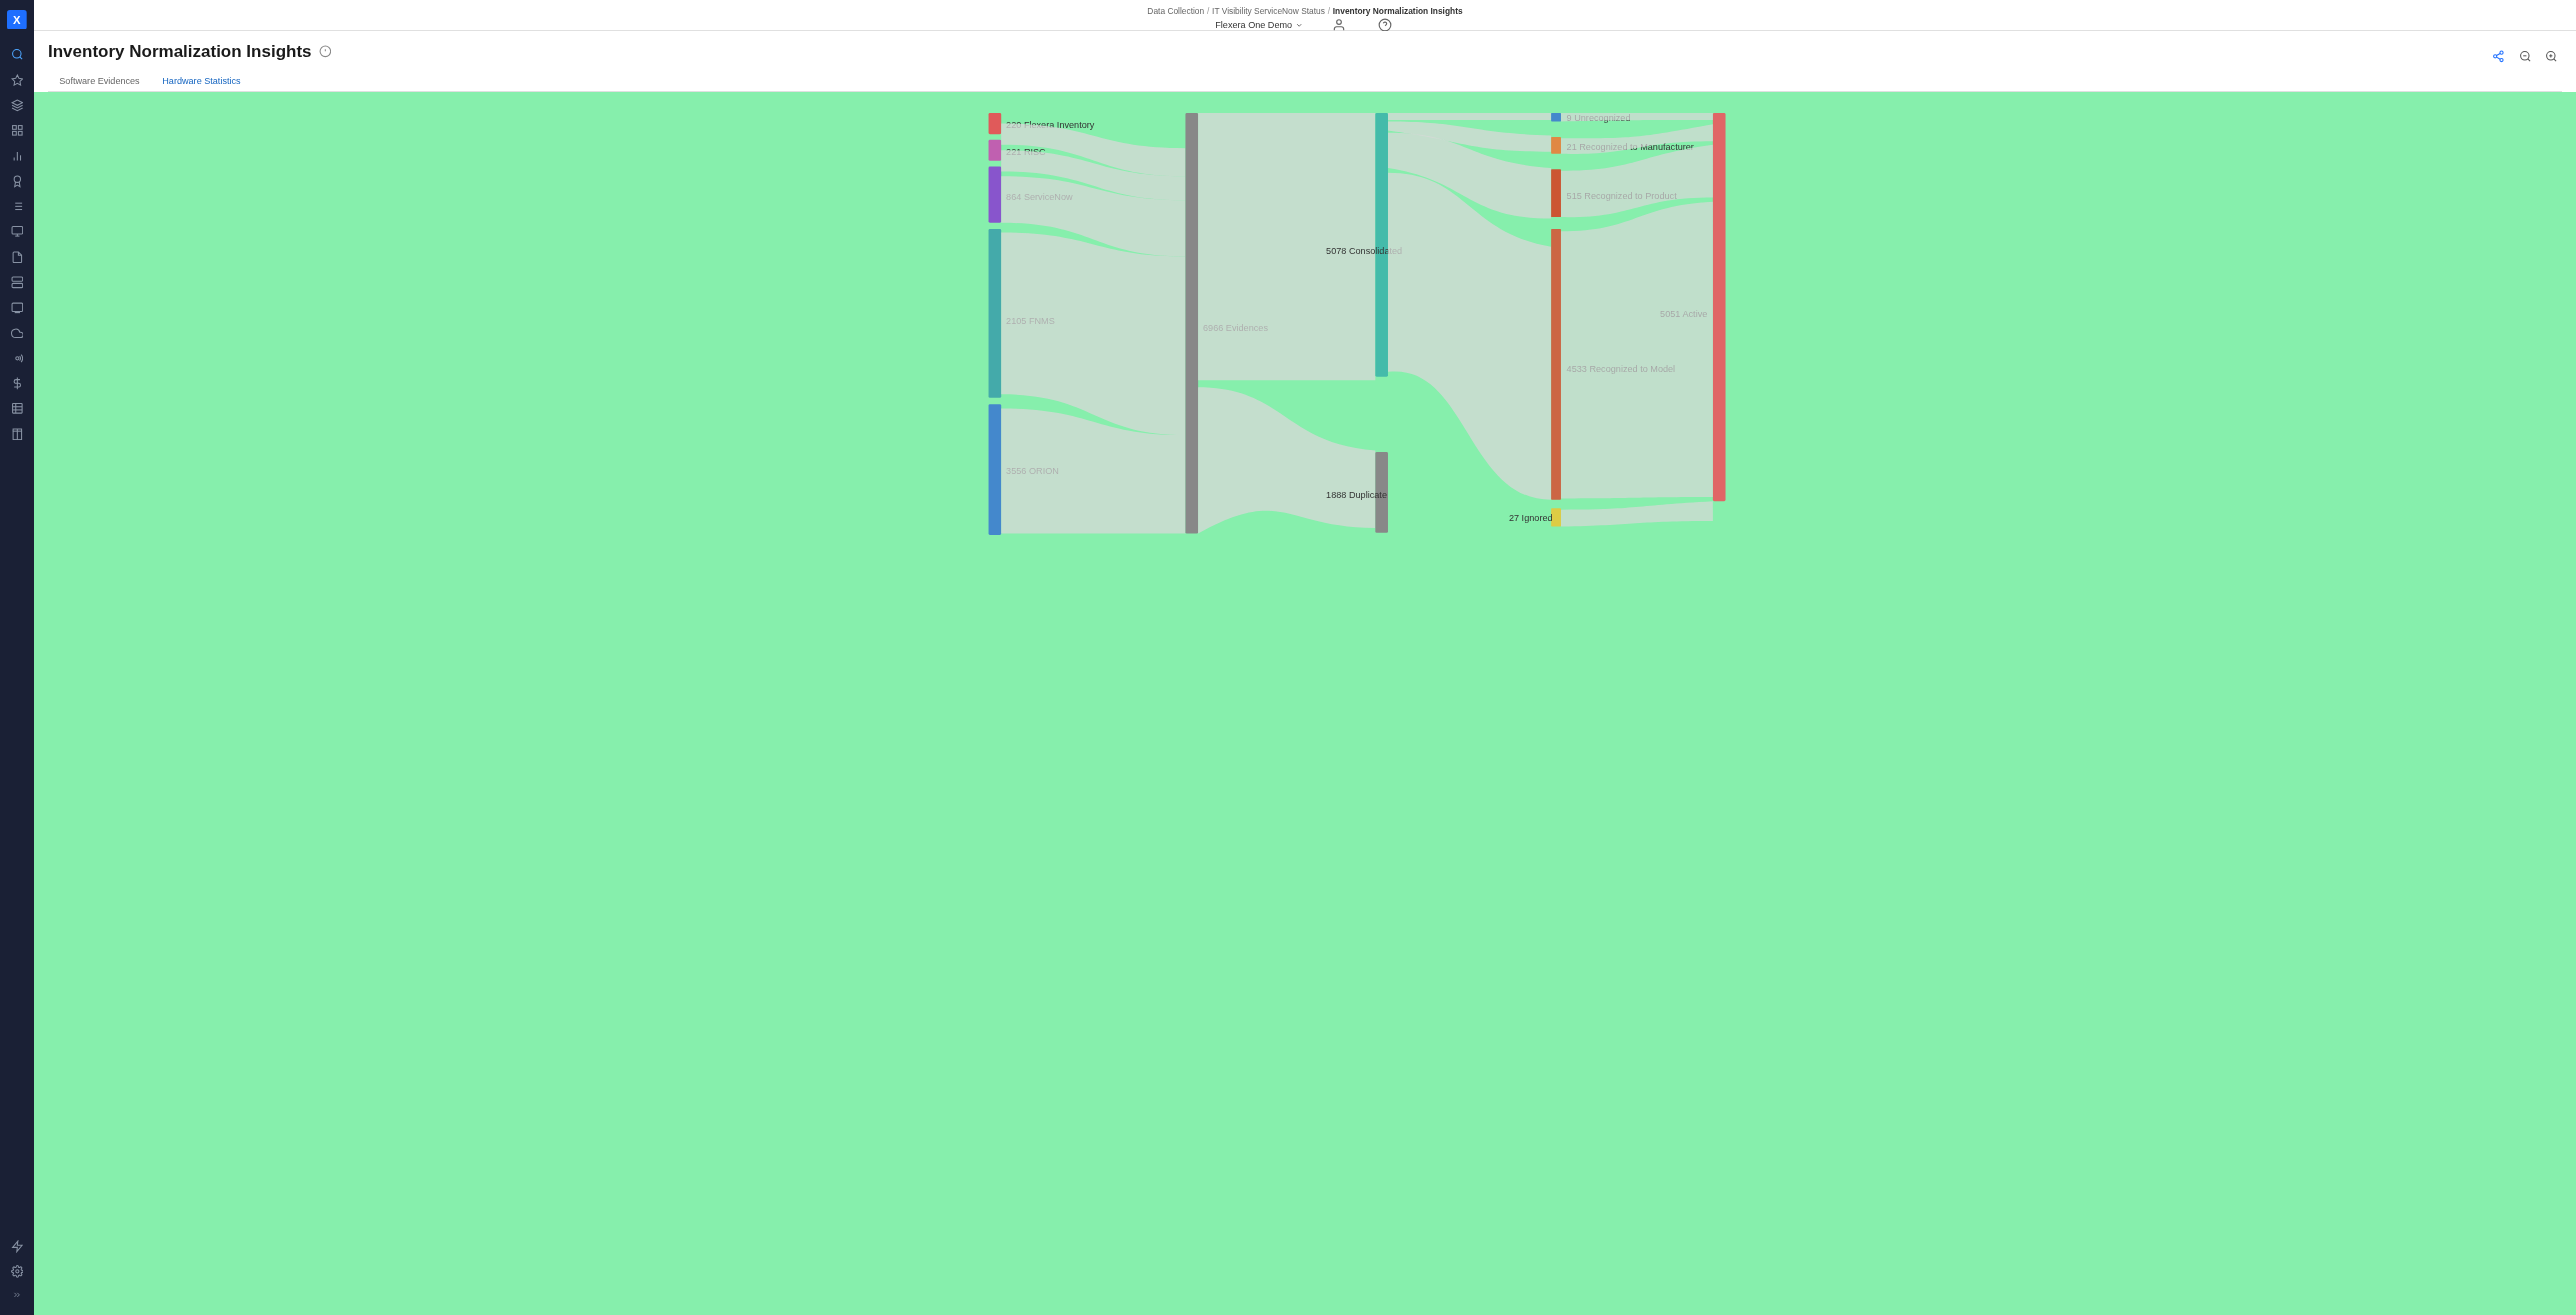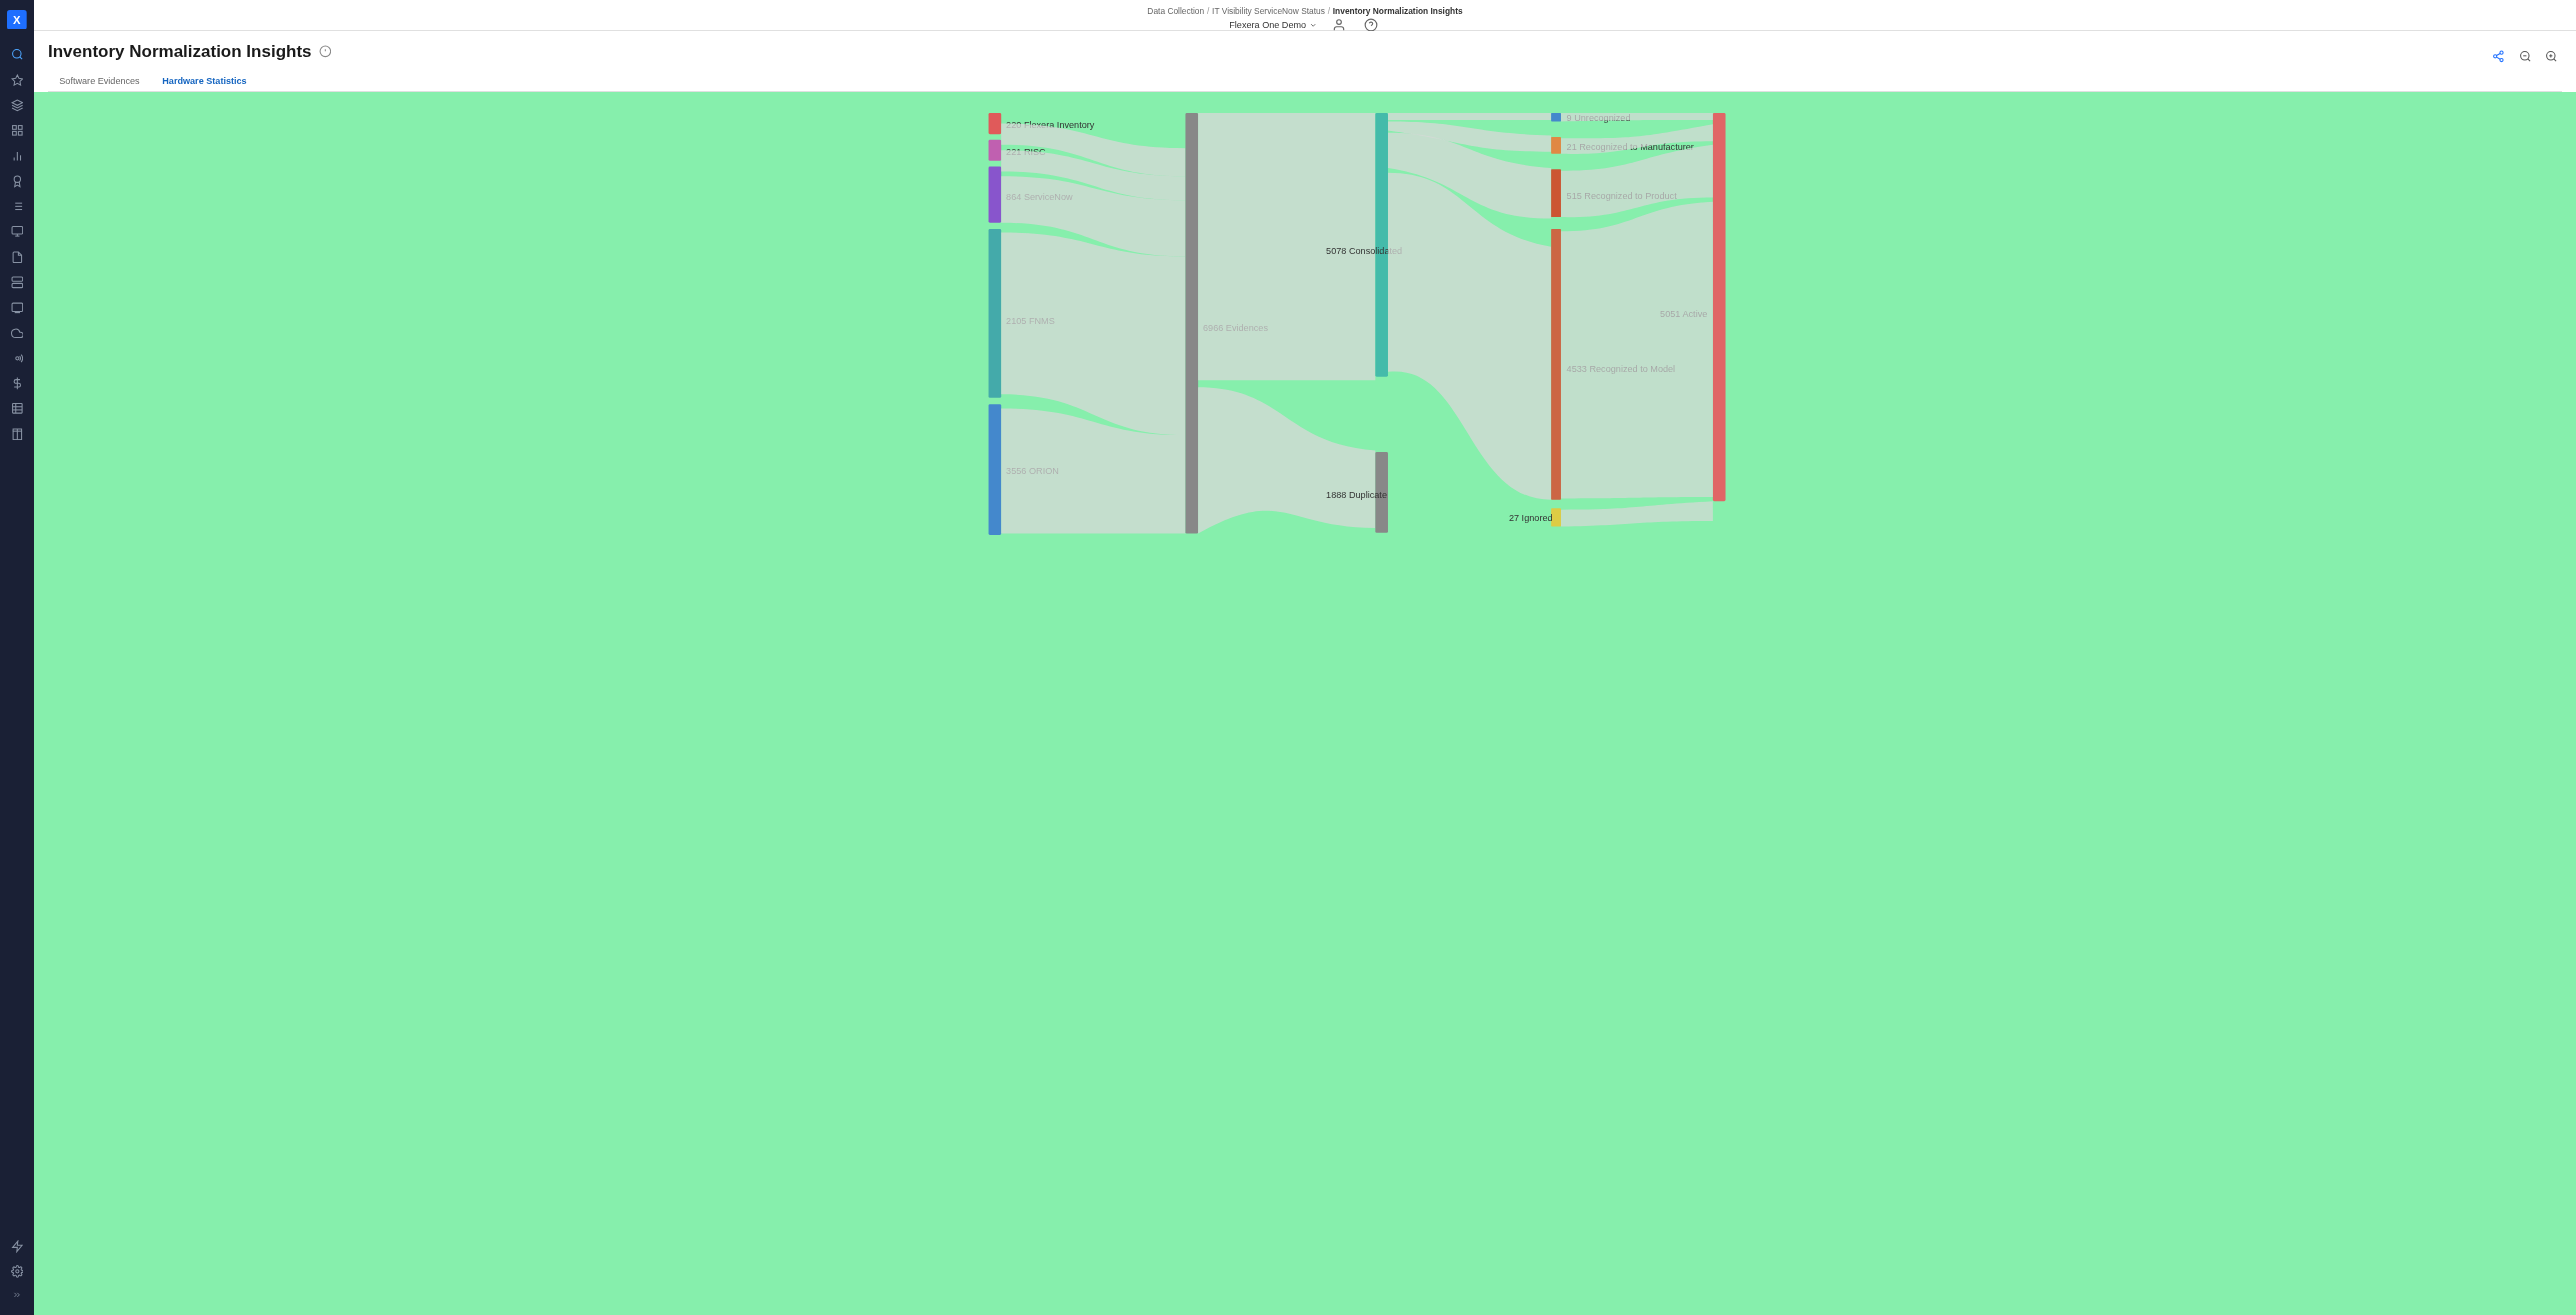--- a/index.html
+++ b/index.html
@@ -74,21 +74,21 @@
       color: #666;
       display: flex;
       align-items: center;
       gap: 2.8px;
     }
     .breadcrumb-sep { color: #999; }
     .breadcrumb-current { font-weight: 600; color: #333; }
     .topbar-right {
       display: flex;
       align-items: center;
-      gap: 12px;
+      gap: 26px;
     }
     .topbar-user {
       display: flex;
       align-items: center;
       gap: 2.8px;
       font-size: 9.1px;
       color: #333;
       cursor: pointer;
     }
     .topbar-btn {
@@ -148,21 +148,21 @@
       padding: 5.6px 11.3px;
       font-size: 9.1px;
       color: #666;
       cursor: pointer;
       border-bottom: 1.4px solid transparent;
       margin-bottom: -1.4px;
     }
     .tab.active {
       color: #1565c0;
       border-bottom-color: #1565c0;
-      font-weight: 700;
+      font-weight: 400;
     }
 
     
     .chart-container {
       flex: 1;
       padding: 14px;
       overflow: auto;
       background: #86efac;
     }
     .sankey-wrapper {

